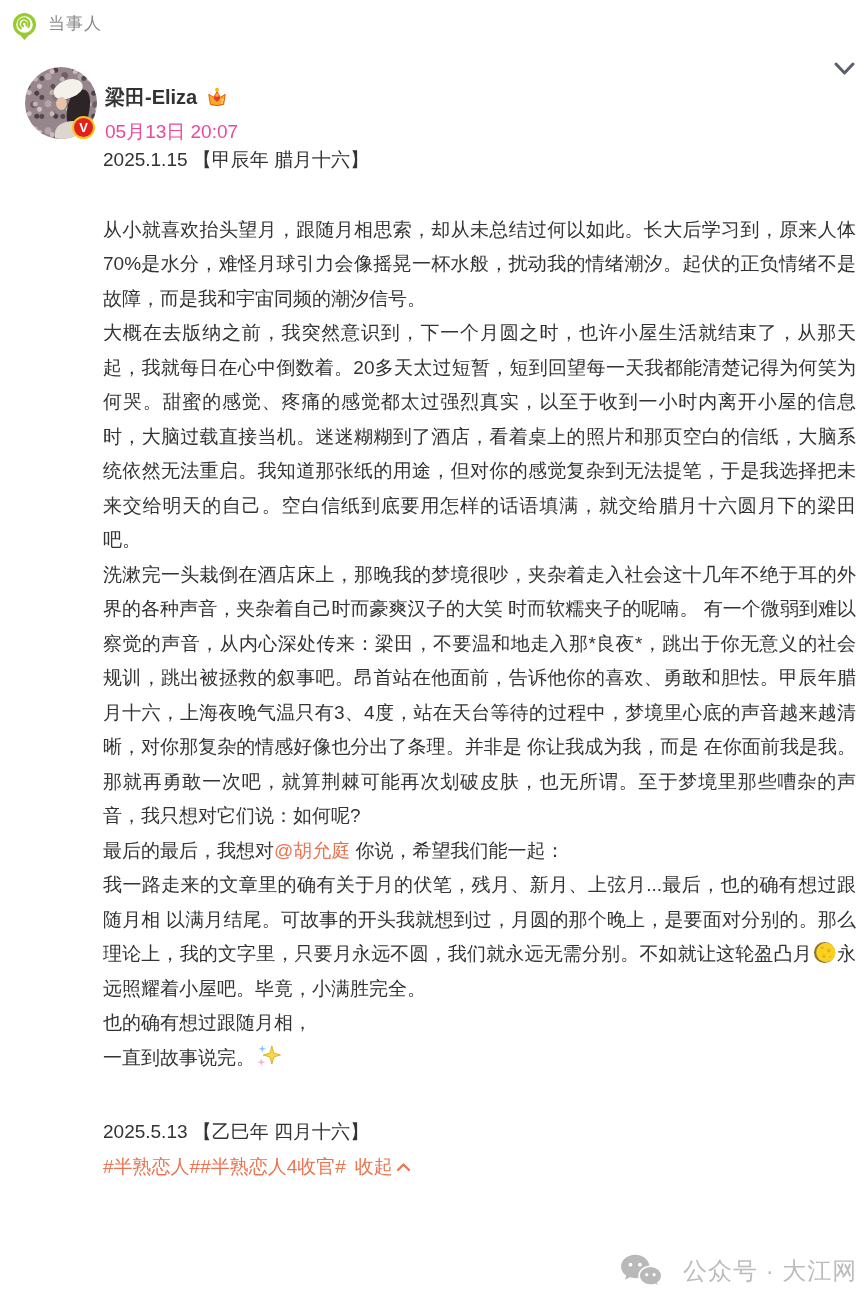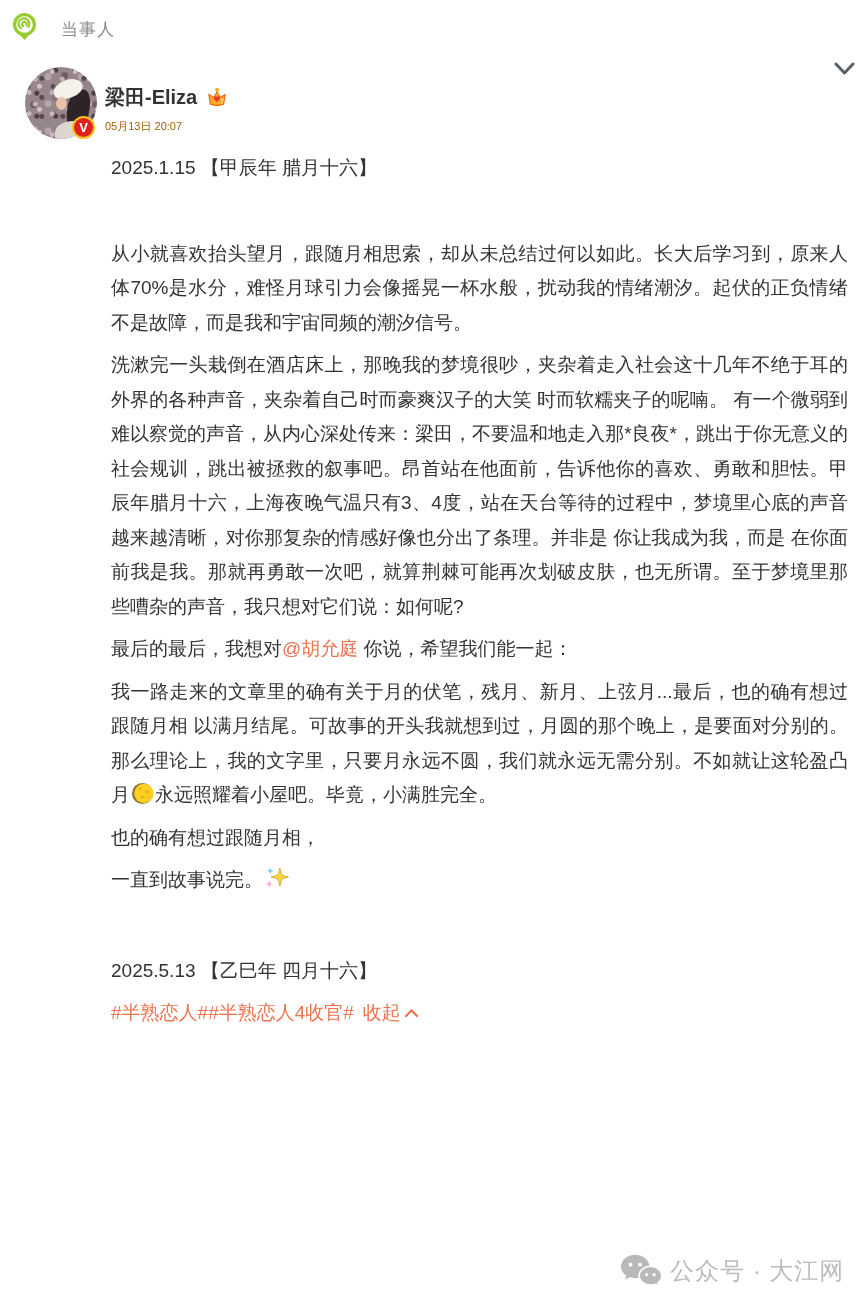--- a/index.html
+++ b/index.html
@@ -4,21 +4,21 @@
 <style>
   html,body{margin:0;padding:0;}
   body{
     width:866px;height:1311px;background:#ffffff;position:relative;overflow:hidden;
     font-family:"Liberation Sans","DejaVu Sans",sans-serif;
     -webkit-font-smoothing:antialiased;
   }
   .page{position:absolute;inset:0;}
 
   
-  .top-tag{position:absolute;left:12px;top:12px;display:flex;align-items:flex-end;gap:24px;}
+  .top-tag{position:absolute;left:12px;top:12px;display:flex;align-items:flex-start;gap:11px;}
   .top-tag .tag-label{font-size:17px;color:#8a8a8a;letter-spacing:1px;}
 
   
   .expand-chevron{position:absolute;right:10px;top:61px;cursor:pointer;}
 
   
   .avatar{position:absolute;left:25px;top:67px;width:72px;height:72px;border-radius:50%;overflow:hidden;
     background-color:#96868b;
     background-image:
       radial-gradient(circle at 18% 22%, #c9b9bc 0 2px, transparent 3px),
@@ -38,35 +38,35 @@
   .avatar .face{position:absolute;right:30px;top:30px;width:11px;height:13px;background:#e7c3ab;border-radius:50%;}
   .avatar .coat{position:absolute;right:6px;bottom:-6px;width:36px;height:24px;background:#ddd6cf;border-radius:50% 50% 0 0;}
   .v-badge{position:absolute;left:72px;top:116px;width:19px;height:19px;border-radius:50%;
     background:#e0221c;border:2px solid #f7c31f;color:#fff;font-size:13px;font-weight:bold;
     display:flex;align-items:center;justify-content:center;line-height:1;}
 
   
   .author{position:absolute;left:105px;top:84px;}
   .name-row{display:flex;align-items:center;gap:8px;}
   .author-name{font-size:20px;font-weight:700;color:#333;}
-  .timestamp{margin-top:8px;font-size:11px;color:#a16207;}
+  .timestamp{margin-top:8px;font-size:19px;color:#ec4899;}
 
   
   .content{position:absolute;left:103px;top:143px;width:753px;color:#333;
     font-size:19px;line-height:34.5px;text-align:justify;}
-  .content p{margin:8px;}
+  .content p{margin:0;}
   .spacer-line{height:35px;}
   .big-spacer{height:40px;}
   .inline-icon{display:inline-block;vertical-align:-4px;margin:0 1px;}
   a.mention, a.hashtags, a.collapse-link{color:#eb7350;text-decoration:none;cursor:pointer;}
   .collapse-link{margin-left:9px;white-space:nowrap;}
   .chev-up{display:inline-block;vertical-align:1px;margin-left:3px;}
 
   
-  .watermark{position:absolute;left:620px;top:1253px;display:flex;align-items:center;gap:8px;color:#bcbcbc;}
+  .watermark{position:absolute;left:620px;top:1253px;display:flex;align-items:center;gap:21px;color:#bcbcbc;}
   .watermark .wm-text{font-size:24px;letter-spacing:1px;white-space:nowrap;}
 </style>
 </head>
 <body>
 
 <div class="page">
 
   <div class="top-tag">
     <svg width="25" height="29" viewBox="0 0 26 30">
       <path d="M13 1 C6.4 1 1 6.4 1 13 c0 5 3.1 9.3 7.5 11.1 L13 29 l4.5-4.9 C21.9 22.3 25 18 25 13 25 6.4 19.6 1 13 1 Z" fill="#97cb30"></path>
@@ -104,20 +104,21 @@
     <div class="timestamp">05月13日 20:07</div>
   </div>
 
   <div class="content">
     <p class="post-title">2025.1.15 【甲辰年 腊月十六】</p>
     <div class="spacer-line"></div>
 
     <p>从小就喜欢抬头望月，跟随月相思索，却从未总结过何以如此。长大后学习到，原来人体70%是水分，难怪月球引力会像摇晃一杯水般，扰动我的情绪潮汐。起伏的正负情绪不是故障，而是我和宇宙同频的潮汐信号。</p>
 
 
+    <p>大概在去版纳之前，我突然意识到，下一个月圆之时，也许小屋生活就结束了，从那天起，我就每日在心中倒数着。20多天太过短暂，短到回望每一天我都能清楚记得为何笑为何哭。甜蜜的感觉、疼痛的感觉都太过强烈真实，以至于收到一小时内离开小屋的信息时，大脑过载直接当机。迷迷糊糊到了酒店，看着桌上的照片和那页空白的信纸，大脑系统依然无法重启。我知道那张纸的用途，但对你的感觉复杂到无法提笔，于是我选择把未来交给明天的自己。空白信纸到底要用怎样的话语填满，就交给腊月十六圆月下的梁田吧。</p>
 
     <p>洗漱完一头栽倒在酒店床上，那晚我的梦境很吵，夹杂着走入社会这十几年不绝于耳的外界的各种声音，夹杂着自己时而豪爽汉子的大笑 时而软糯夹子的呢喃。 有一个微弱到难以察觉的声音，从内心深处传来：梁田，不要温和地走入那*良夜*，跳出于你无意义的社会规训，跳出被拯救的叙事吧。昂首站在他面前，告诉他你的喜欢、勇敢和胆怯。甲辰年腊月十六，上海夜晚气温只有3、4度，站在天台等待的过程中，梦境里心底的声音越来越清晰，对你那复杂的情感好像也分出了条理。并非是 你让我成为我，而是 在你面前我是我。那就再勇敢一次吧，就算荆棘可能再次划破皮肤，也无所谓。至于梦境里那些嘈杂的声音，我只想对它们说：如何呢?</p>
 
     <p><span>最后的最后，我想对</span><a class="mention">@胡允庭</a><span> 你说，希望我们能一起：</span></p>
 
     <p><span>我一路走来的文章里的确有关于月的伏笔，残月、新月、上弦月...最后，也的确有想过跟随月相 以满月结尾。可故事的开头我就想到过，月圆的那个晚上，是要面对分别的。那么理论上，我的文字里，只要月永远不圆，我们就永远无需分别。不如就让这轮盈凸月</span><svg class="inline-icon" width="23" height="23" viewBox="0 0 24 24">
           <circle cx="12" cy="12" r="11" fill="#8a7430"></circle>
           <circle cx="13.4" cy="12" r="10.1" fill="#fcd021"></circle>
           <circle cx="9.5" cy="7" r="1.6" fill="#e6b31d"></circle>
           <circle cx="16.5" cy="10" r="2" fill="#e6b31d"></circle>

